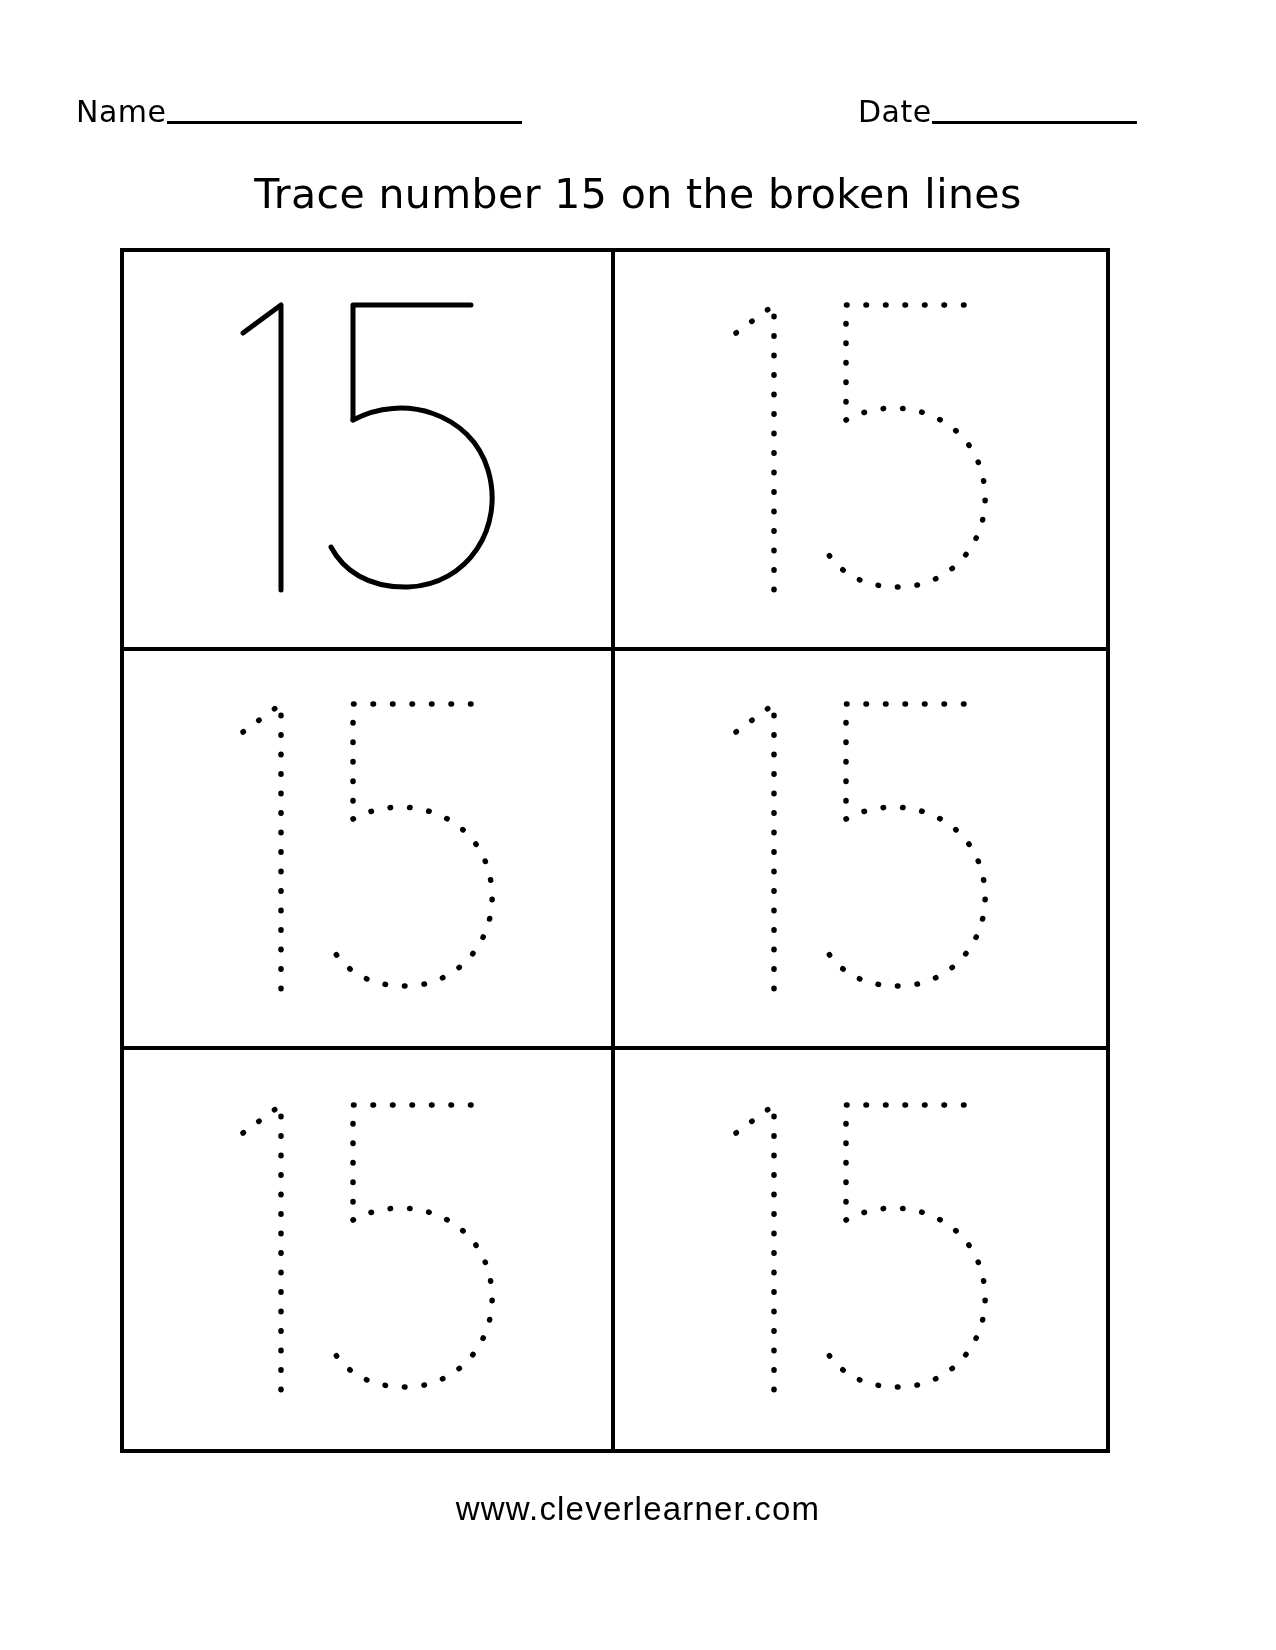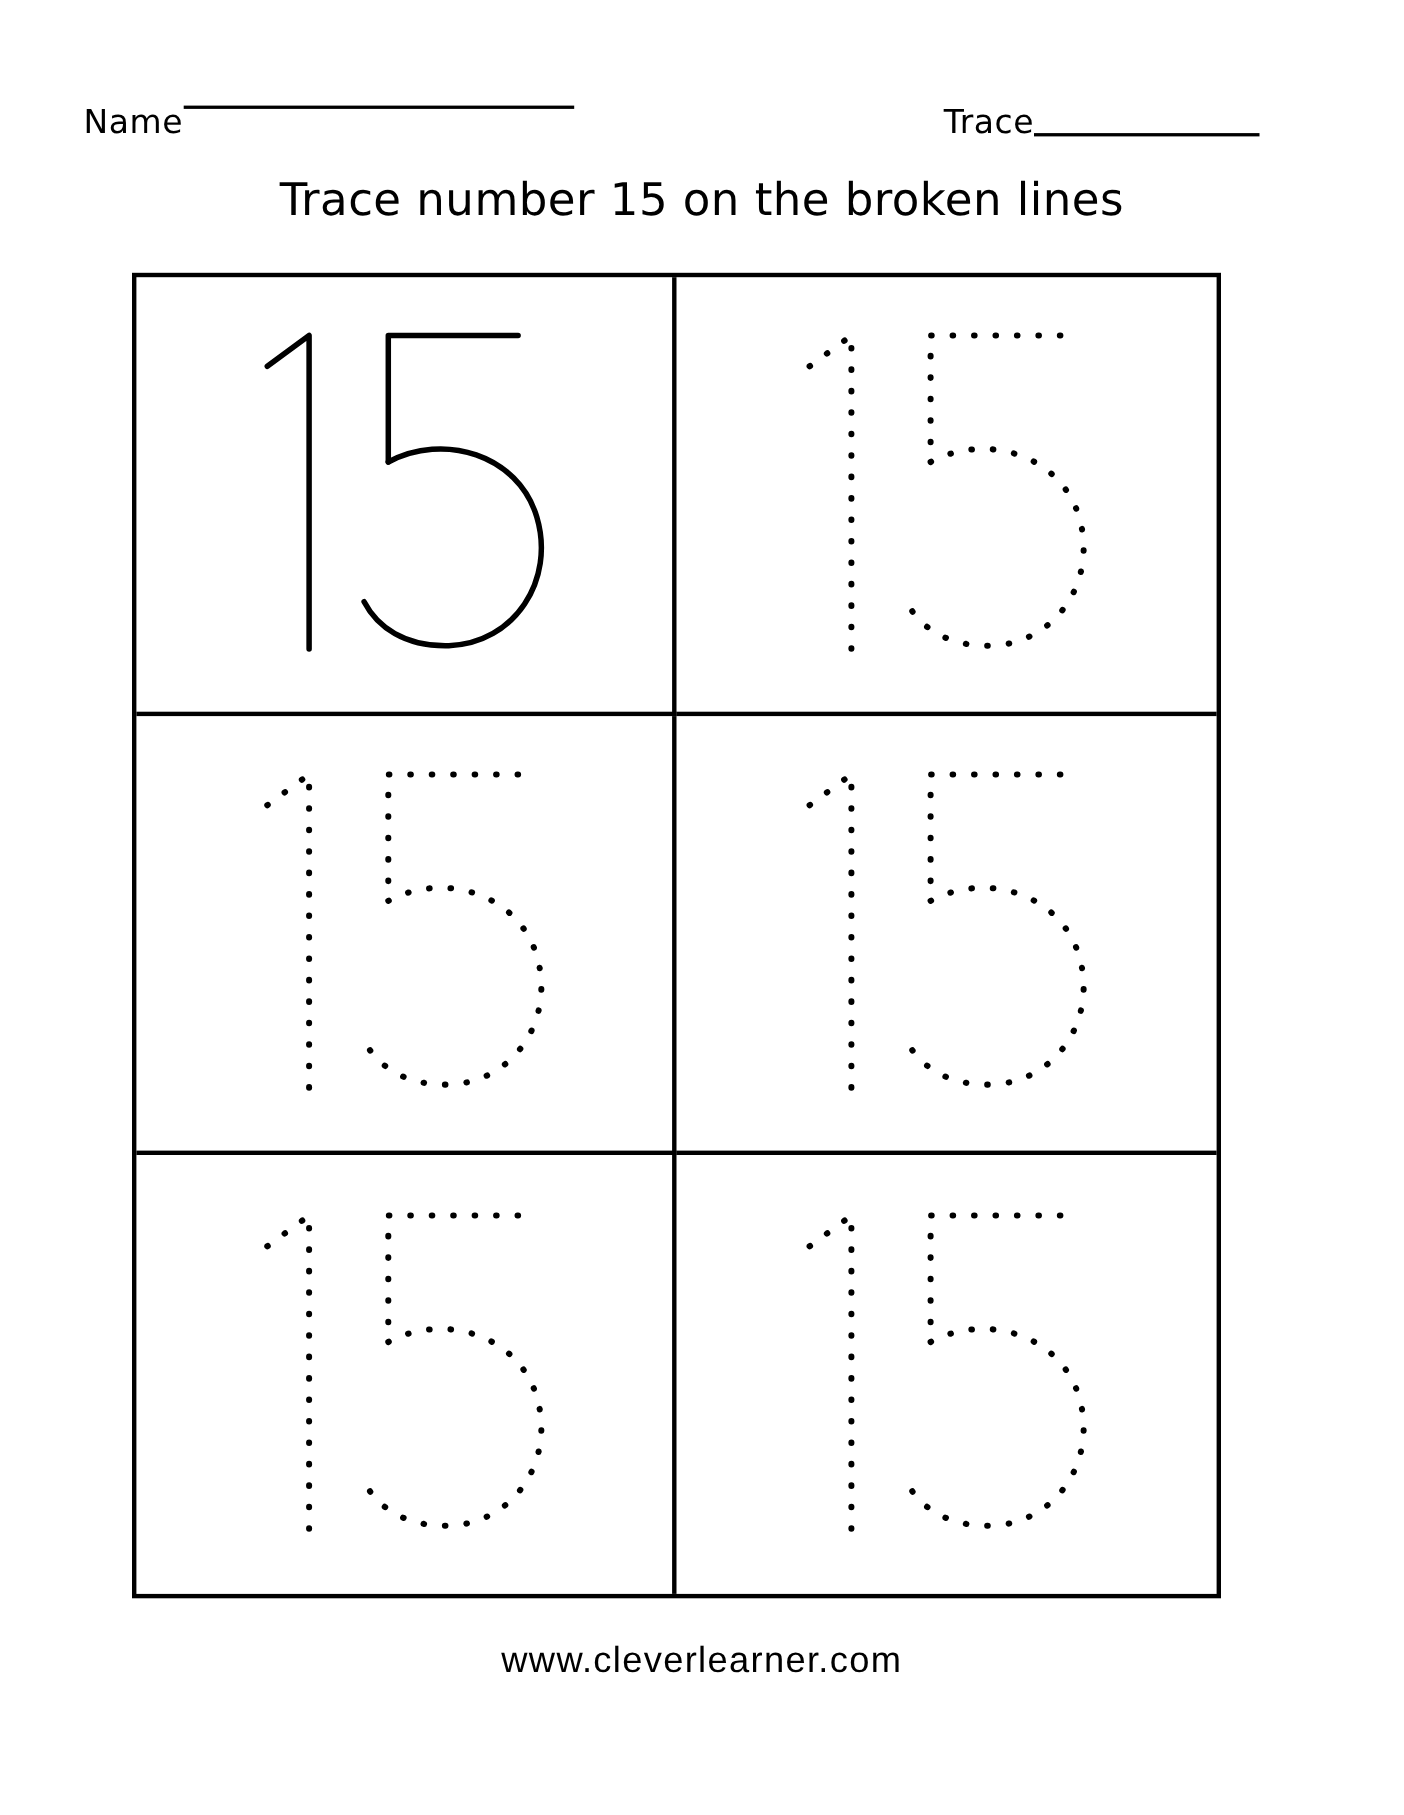--- a/index.html
+++ b/index.html
@@ -29,20 +29,21 @@
     top: 95px;
     left: 0;
     width: 1276px;
     height: 50px;
   }
   .name-group {
     position: absolute;
     left: 76px;
     top: 0;
     display: flex;
+    align-items: flex-end;
   }
   .date-group {
     position: absolute;
     left: 858px;
     top: 0;
     display: flex;
     align-items: flex-end;
   }
   .field-label {
     font-size: 30px;
@@ -55,21 +56,21 @@
     border-bottom: 3px solid #000;
     height: 1px;
     margin-bottom: 5px;
   }
   .rule-name { width: 355px; }
   .rule-date { width: 205px; }
 
   
   .title {
     position: absolute;
-    top: 157px;
+    top: 170px;
     left: 0;
     width: 1276px;
     text-align: center;
     font-size: 41px;
     line-height: 48px;
     font-family: "DejaVu Sans", sans-serif;
     letter-spacing: 0.4px;
   }
 
   
@@ -119,21 +120,21 @@
 <body>
 
 <div class="sheet">
 
   <div class="header">
     <div class="name-group">
       <span class="field-label">Name</span>
       <span class="rule rule-name"></span>
     </div>
     <div class="date-group">
-      <span class="field-label">Trace</span>
+      <span class="field-label">Date</span>
       <span class="rule rule-date"></span>
     </div>
   </div>
 
   <div class="title">Trace number 15 on the broken lines</div>
 
   <div class="grid">
 
     <div class="cell">
       <span class="glyph">

